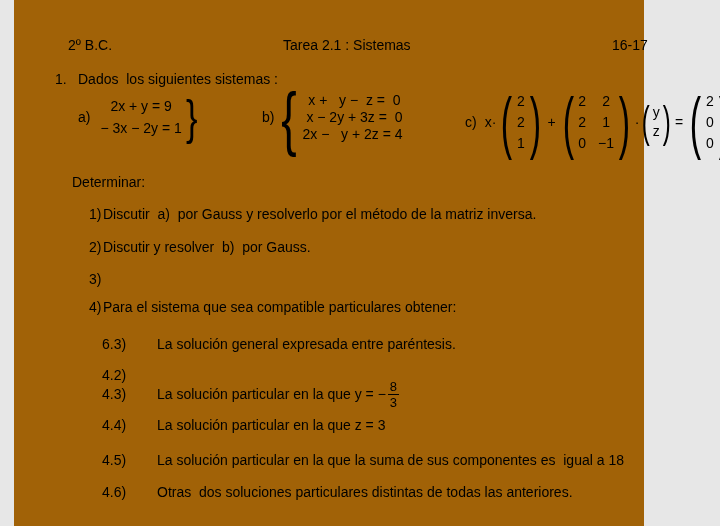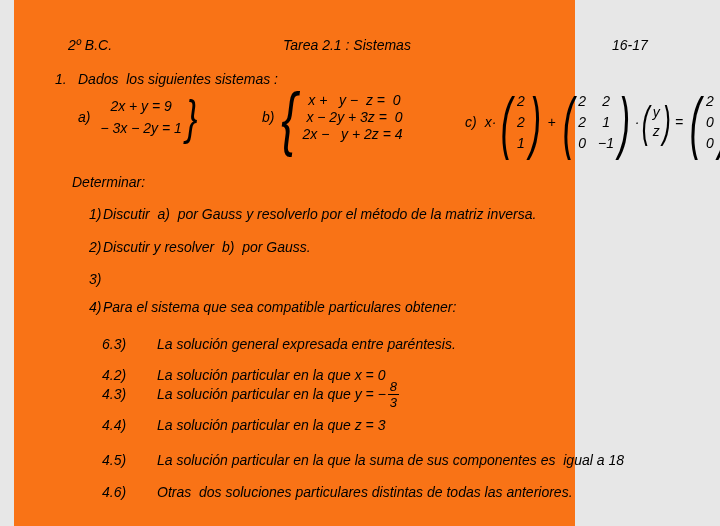--- a/index.html
+++ b/index.html
@@ -3,23 +3,22 @@
 <meta charset="utf-8">
 <style>
   html,body{margin:0;padding:0;}
   body{
     width:720px;height:526px;overflow:hidden;position:relative;
     background:#e7e7e7;
     font-family:"Liberation Sans",sans-serif;
     color:#000;
   }
   .page{
-    position:absolute;left:14px;top:0;width:561px;height:526px;
-    background:#f97316;
-    font-style:italic;
+    position:absolute;left:14px;top:0;width:630px;height:526px;
+    background:#a16207;
   }
   .abs{position:absolute;}
   .t{font-size:14px;line-height:17px;white-space:pre;}
   
   .hdr-left{left:54px;top:37px;}
   .hdr-center{left:269px;top:37px;}
   .hdr-right{left:598px;top:37px;}
   
   .intro-num{left:41px;top:71px;}
   .intro-text{left:64px;top:71px;}
@@ -136,21 +135,20 @@
 
   <span class="abs t item-num" style="top:271px">3)</span>
 
   <span class="abs t item-num" style="top:299px">4)</span>
   <span class="abs t item-text" style="top:299px">Para el sistema que sea compatible particulares obtener:</span>
 
   <span class="abs t sub-num" style="top:336px">6.3)</span>
   <span class="abs t sub-text" style="top:336px">La solución general expresada entre paréntesis.</span>
 
   <span class="abs t sub-num" style="top:367px">4.2)</span>
-  <span class="abs t sub-text" style="top:367px">La solución particular en la que x = 0</span>
 
   <div class="abs row-43">
     <span class="t num43">4.3)</span>
     <span class="t">La solución particular en la que y = −</span>
     <span class="frac">
       <span>8</span>
       <span class="den">3</span>
     </span>
   </div>
 

